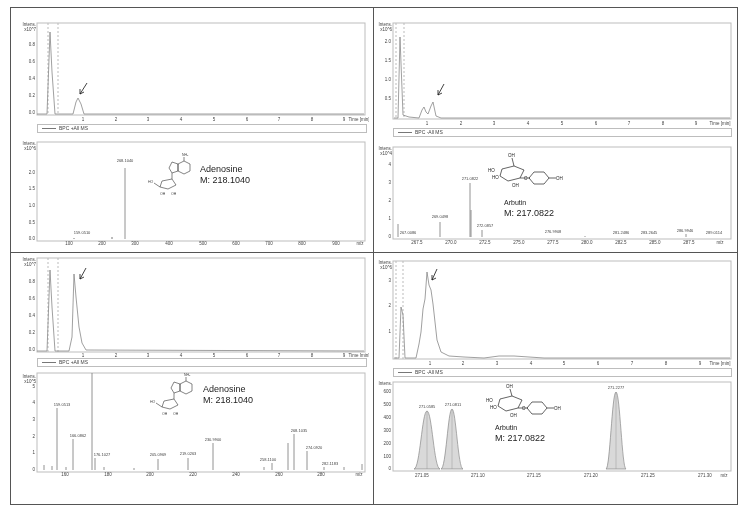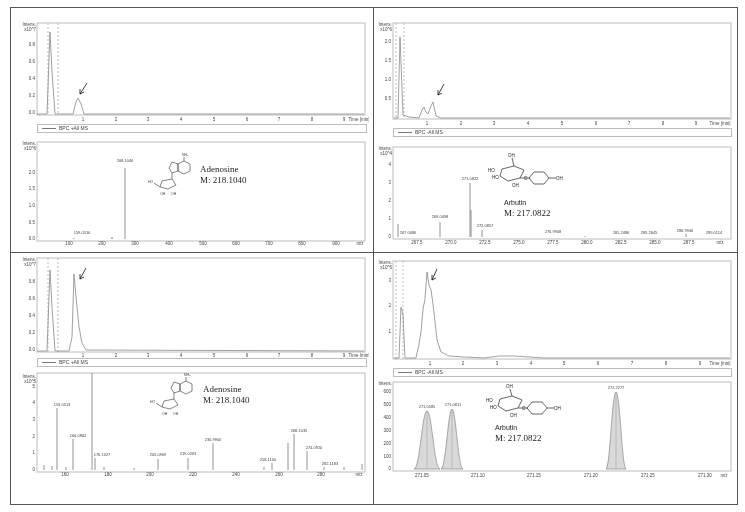--- a/index.html
+++ b/index.html
@@ -3,21 +3,21 @@
 <meta charset="utf-8">
 <style>
   html,body{margin:0;padding:0;background:#ffffff;}
   body{width:745px;height:512px;position:relative;overflow:hidden;font-family:"Liberation Sans",sans-serif;}
   .frame{position:absolute;border:1px solid #555;}
   .divider-v{position:absolute;left:373px;top:7px;width:1px;height:497px;background:#555;}
   .divider-h{position:absolute;left:10px;top:252px;width:727px;height:1px;background:#555;}
   .legend{position:absolute;border:1px solid #bdbdbd;height:7px;font-size:5px;color:#444;line-height:7px;}
   .legend .line{display:inline-block;width:14px;height:1px;background:#777;vertical-align:middle;margin:0 3px 0 4px;}
   svg text{font-family:"Liberation Sans",sans-serif;}
-  .serif{font-family:Liberation Serif, serif;}
+  .serif{font-family:Liberation Sans, sans-serif;}
   .ylbl{position:absolute;font-size:4.5px;color:#444;line-height:5px;text-align:right;}
 </style>
 </head>
 <body>
 
 <div class="frame" style="left:10px;top:7px;width:726px;height:496px;"></div>
 <div class="divider-v"></div>
 <div class="divider-h"></div>
 
 <div>

